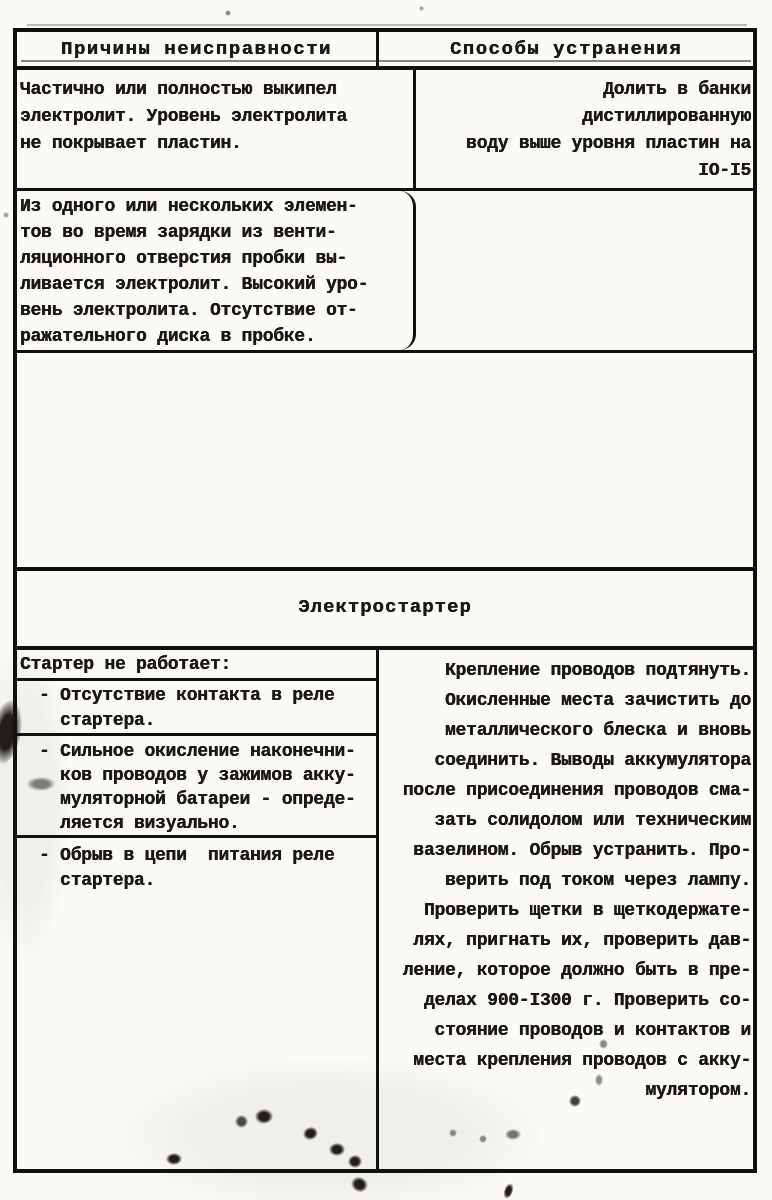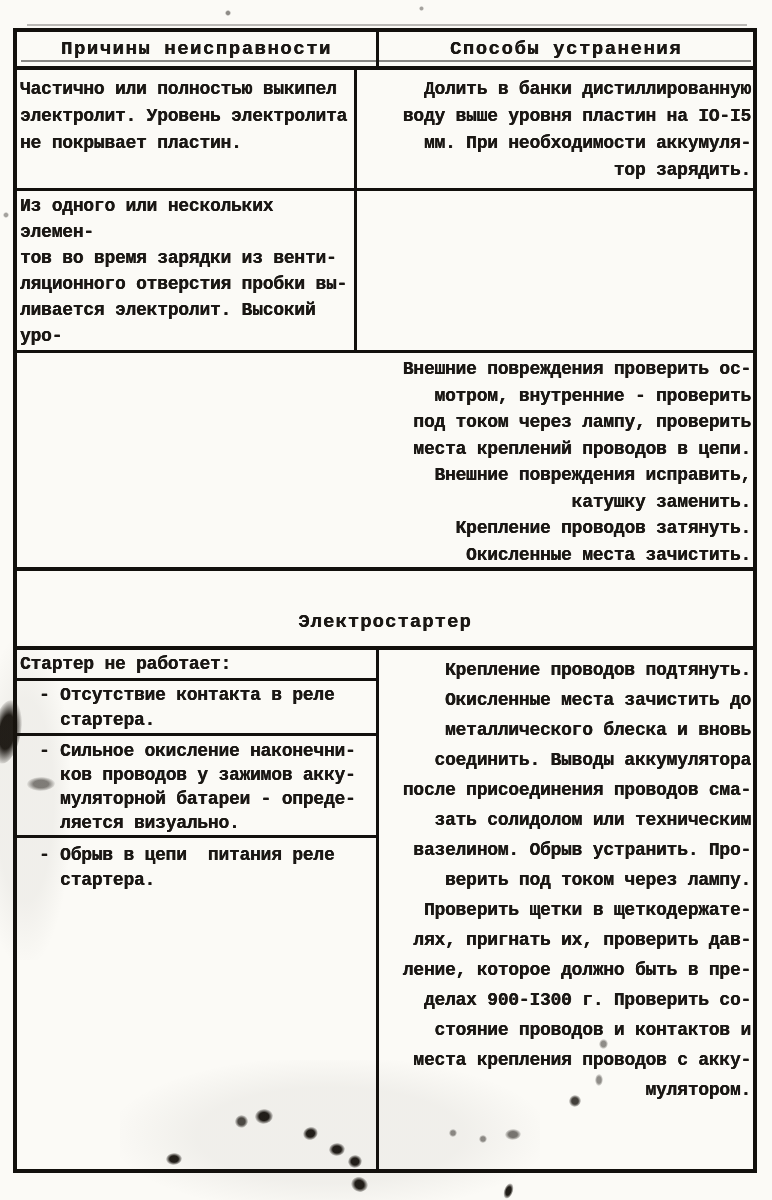--- a/index.html
+++ b/index.html
@@ -30,21 +30,21 @@
   .doc-table::before { 
     content: "";
     position: absolute;
     left: 10px; right: 6px; top: -8px;
     height: 2px;
     background: rgba(18,16,13,.28);
   }
 
   .row { display: flex; border-bottom: 3px solid #12100d; position: relative; }
   .cell { overflow: hidden; white-space: pre-wrap; font-size: 18px; letter-spacing: -0.25px; }
-  .cell.left  { width: 340px; border-right: 3px solid #12100d; padding: 6px 2px 16px 3px; }
+  .cell.left  { width: 399px; border-right: 3px solid #12100d; padding: 6px 2px 16px 3px; }
   .cell.right { flex: 1; padding: 6px 2px 0 9px; text-align: right; }
 
   
   .row.head { height: 38px; border-bottom-width: 4px; }
   .row.head::after { 
     content: "";
     position: absolute;
     left: 4px; right: 2px; bottom: 4px;
     height: 2px;
     background: rgba(18,16,13,.5);
@@ -54,27 +54,27 @@
     font-size: 19px; letter-spacing: 1.5px;
     padding: 0; white-space: nowrap;
   }
   .head-cell.left { width: 362px; border-right: 3px solid #12100d; }
   .head-cell.right { flex: 1; }
 
   
   .r1 { height: 121px; }
   .r1 .cell { line-height: 27px; }
   .r2 { height: 162px; }
-  .r2 .cell { line-height: 26px; padding-top: 2px; }
+  .r2 .cell { line-height: 26px; padding-top: 2px; border-radius: 16px; }
   .r3 { height: 218px; border-bottom-width: 4px; }
   .r3 .cell { line-height: 26.5px; padding-top: 3px; }
 
   
   .band { height: 79px; border-bottom-width: 4px; display: flex; align-items: flex-end; justify-content: center; }
-  .band-cell { font-size: 19px; letter-spacing: 1px; padding-bottom: 13px; white-space: nowrap; }
+  .band-cell { font-size: 19px; letter-spacing: 1px; padding-bottom: 28px; white-space: nowrap; }
 
   
   .r4 { flex: 1; border-bottom: none; }
   .left-col {
     width: 362px;
     border-right: 3px solid #12100d;
     display: flex; flex-direction: column;
   }
   .subcell {
     border-bottom: 3px solid #12100d;
@@ -145,28 +145,20 @@
     <div class="row r2">
       <div class="cell left">Из одного или нескольких элемен-
 тов во время зарядки из венти-
 ляционного отверстия пробки вы-
 ливается электролит. Высокий уро-
 вень электролита. Отсутствие от-
 ражательного диска в пробке.</div>
     </div>
 
     <div class="row r3">
-      <div class="cell right">Внешние повреждения проверить ос-
-мотром, внутренние - проверить
-под током через лампу, проверить
-места креплений проводов в цепи.
-Внешние повреждения исправить,
-катушку заменить.
-Крепление проводов затянуть.
-Окисленные места зачистить.</div>
     </div>
 
     <div class="row band">
       <div class="band-cell">Электростартер</div>
     </div>
 
     <div class="row r4">
       <div class="left-col">
         <div class="subcell title">Стартер не работает:</div>
         <div class="subcell it-a">- Отсутствие контакта в реле

